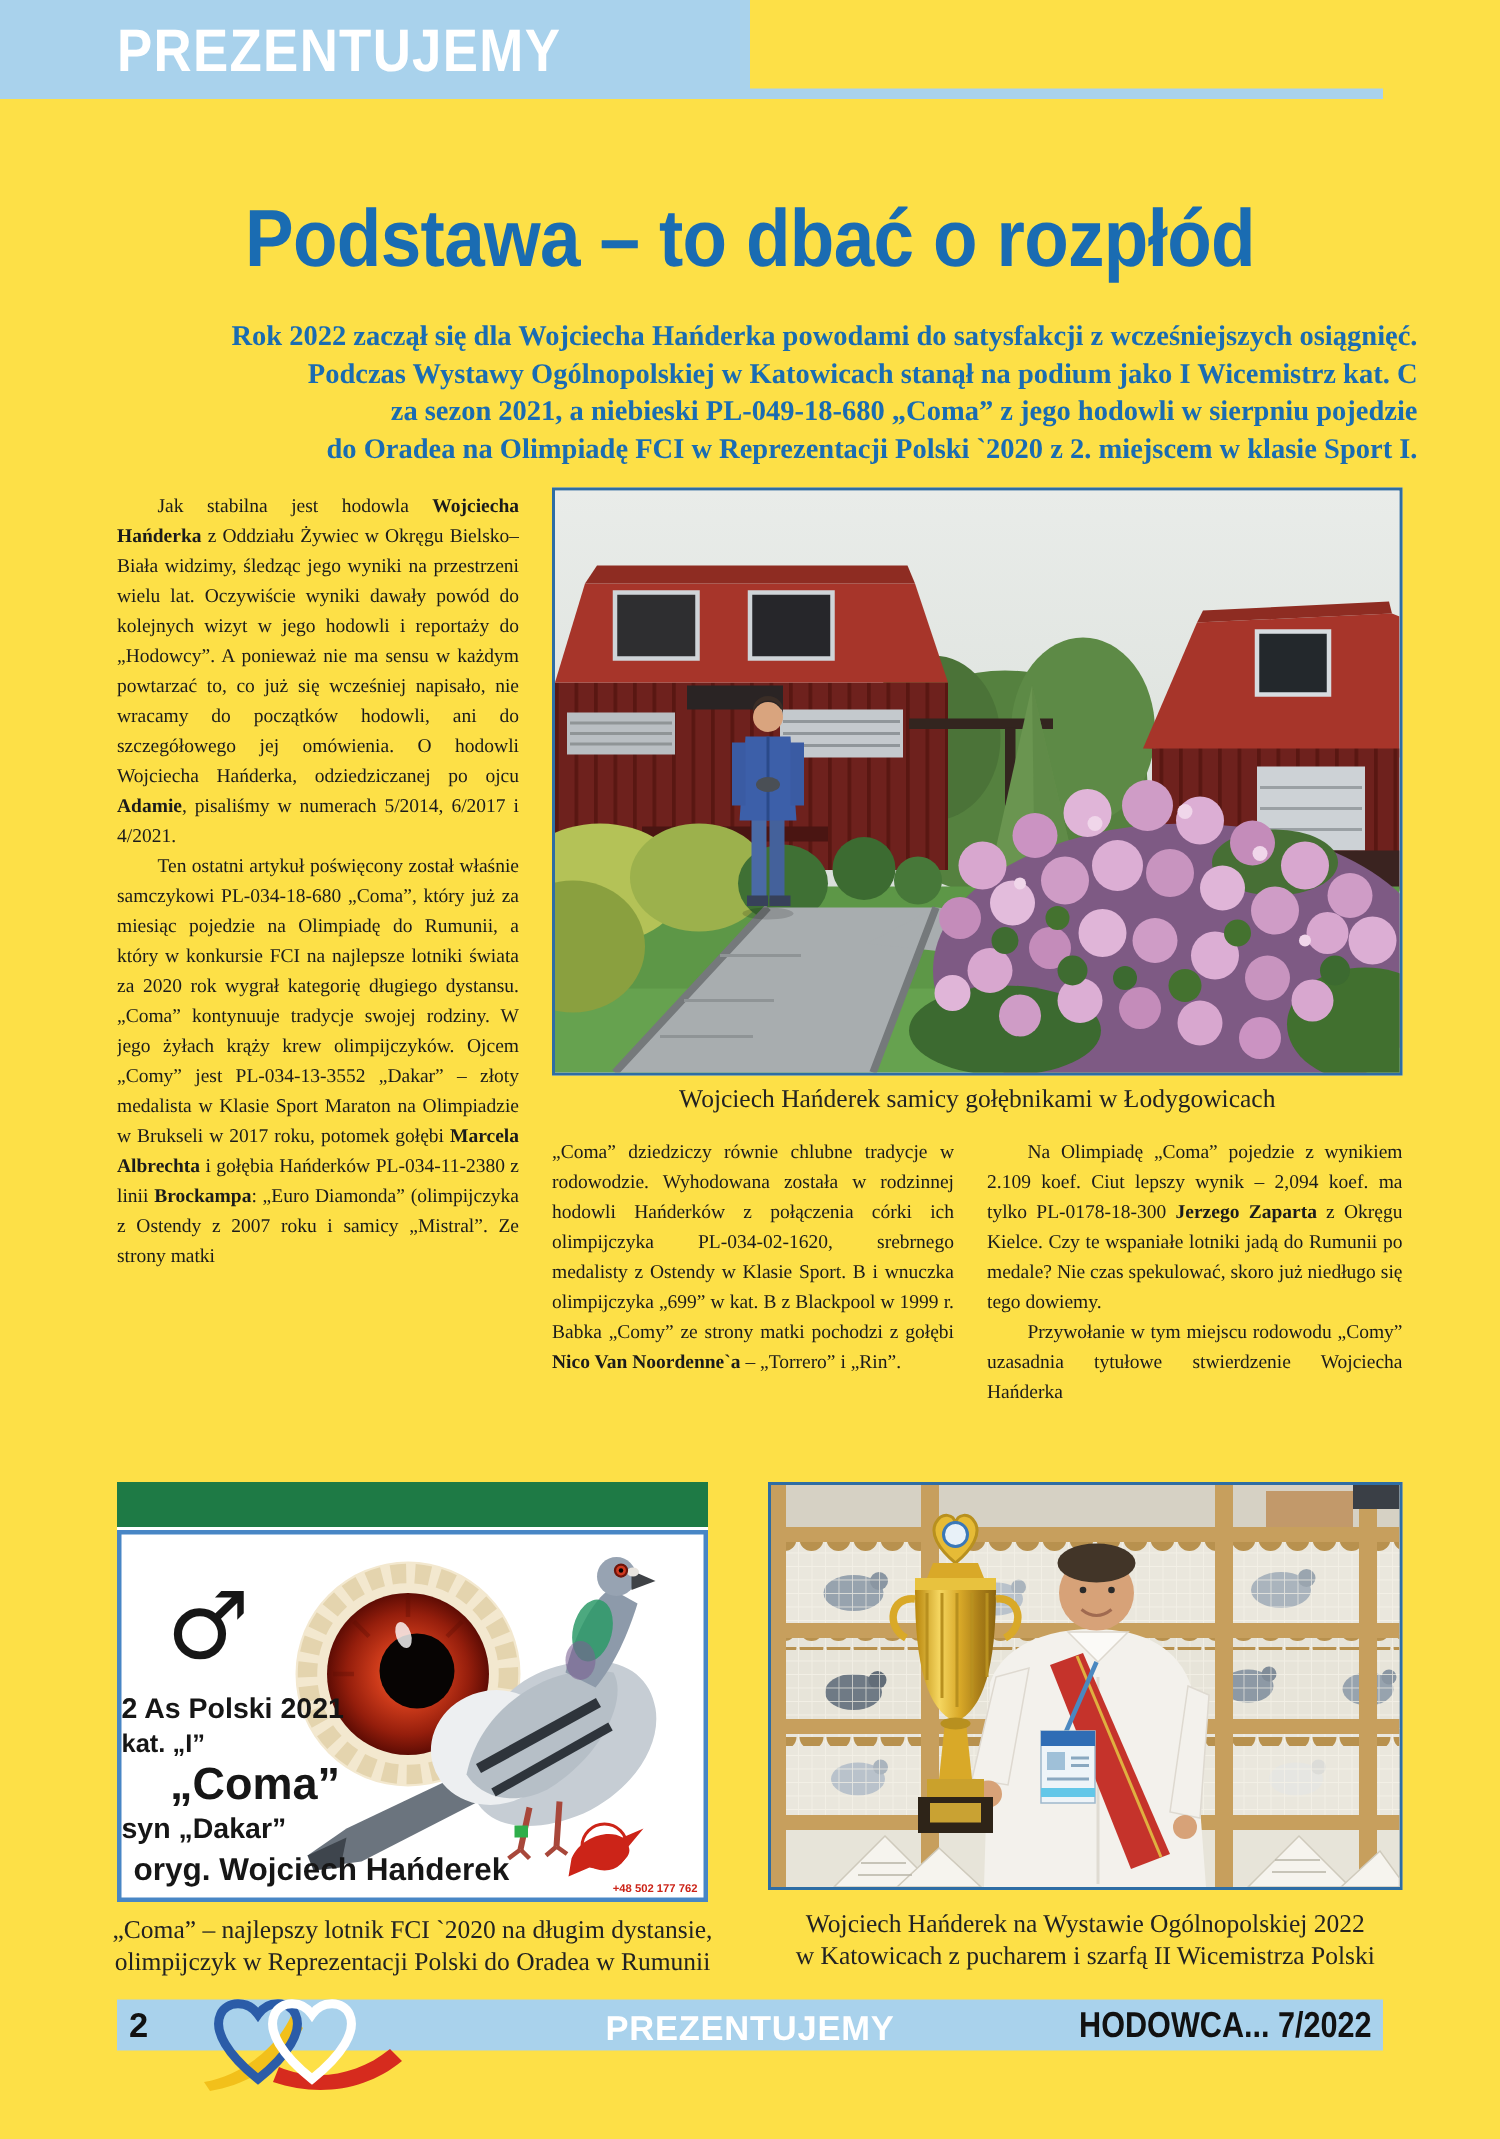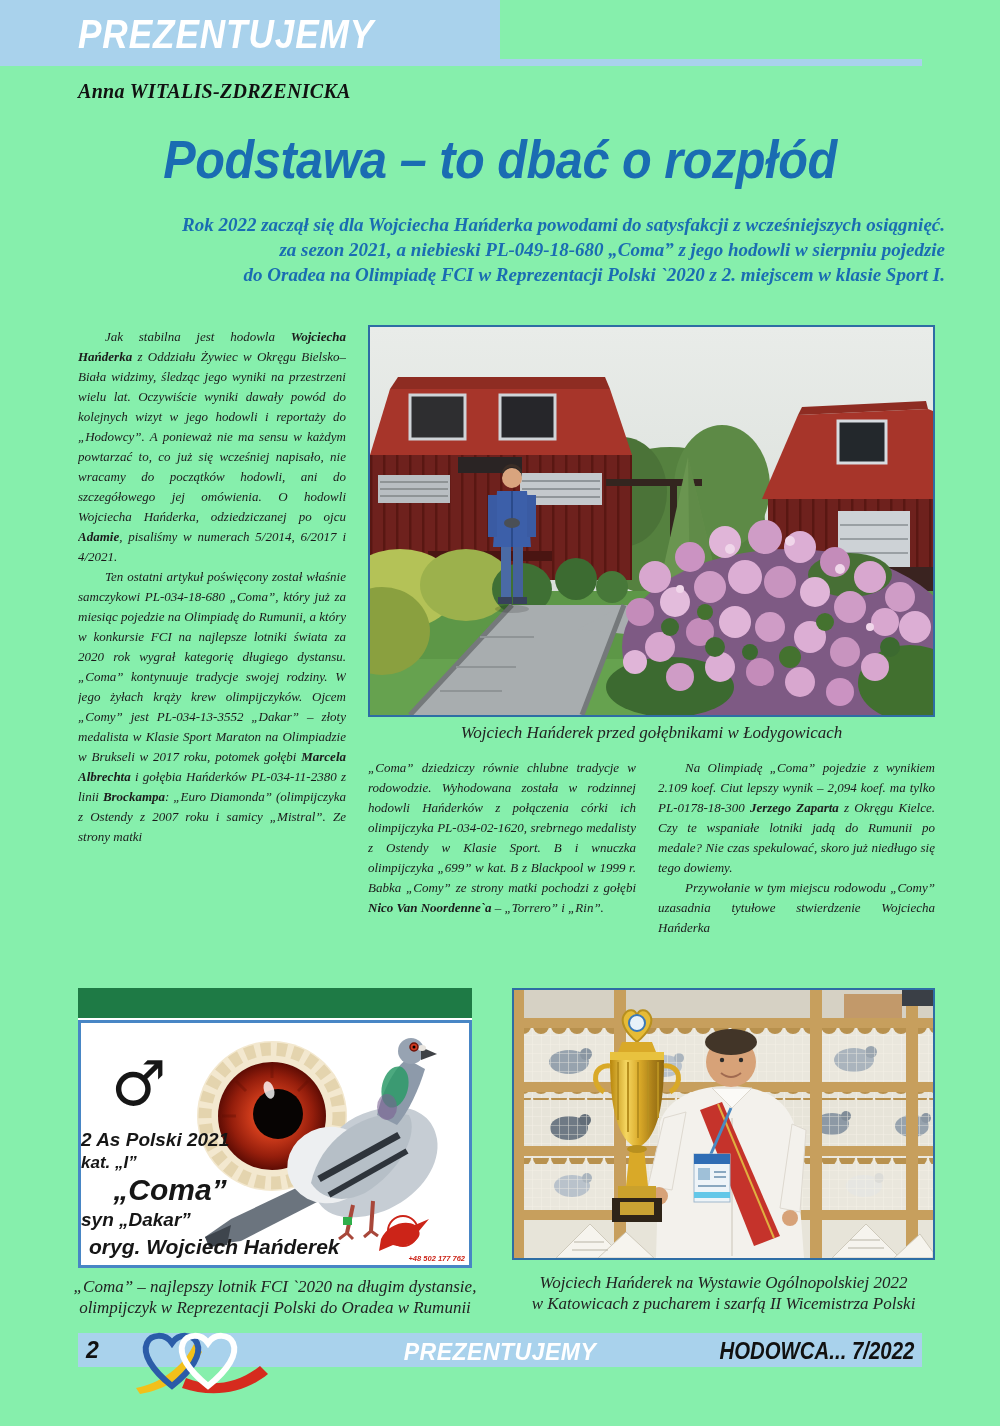--- a/index.html
+++ b/index.html
@@ -1,17 +1,17 @@
 <!DOCTYPE html>
 <html lang="pl"><head>
 <meta charset="utf-8">
 <style>
   html,body{margin:0;padding:0;background:#fff;}
-  .page{position:relative;width:1000px;height:1426px;background:#86efac;overflow:hidden;
-        font-family:"Liberation Serif",serif;color:#1b1b1b;font-style:italic;}
+  .page{position:relative;width:1000px;height:1426px;background:#fde047;overflow:hidden;
+        font-family:"Liberation Serif",serif;color:#1b1b1b;}
   .cond{display:inline-block;transform:scaleX(.88);transform-origin:left center;}
   
   .hdr-block{position:absolute;left:0;top:0;width:500px;height:66px;background:#a9d2ec;}
   .hdr-block span{position:absolute;left:78px;top:12px;font-family:"Liberation Sans",sans-serif;
         font-weight:700;font-size:40px;color:#ffffff;letter-spacing:1px;}
   .hdr-line{position:absolute;left:500px;top:59px;width:422px;height:7px;background:#a9d2ec;}
   .author{position:absolute;left:78px;top:80px;font-size:20px;font-weight:700;letter-spacing:.3px;color:#111;}
   .title{position:absolute;left:0;right:0;top:128px;text-align:center;color:#1a6cb2;
         font-family:"Liberation Sans",sans-serif;font-weight:700;font-size:54px;letter-spacing:-.5px;
         transform:scaleX(.9);}
@@ -62,26 +62,26 @@
 </style>
 </head>
 <body>
 
 <div class="page">
 
   <div class="hdr-block">
     <span class="cond">PREZENTUJEMY</span>
   </div>
   <div class="hdr-line"></div>
-  <div class="author">Anna WITALIS-ZDRZENICKA</div>
 
   <h1 class="title" style="margin:0;">Podstawa – to dbać o rozpłód</h1>
 
   <div class="lead">
     <div>Rok 2022 zaczął się dla Wojciecha Hańderka powodami do satysfakcji z wcześniejszych osiągnięć.</div>
+    <div>Podczas Wystawy Ogólnopolskiej w Katowicach stanął na podium jako I Wicemistrz kat. C</div>
     <div>za sezon 2021, a niebieski PL-049-18-680 „Coma” z jego hodowli w sierpniu pojedzie</div>
     <div>do Oradea  na Olimpiadę FCI w Reprezentacji Polski `2020 z 2. miejscem w klasie Sport I.</div>
   </div>
 
   <div class="col col-left">
     <p class="ind">Jak stabilna jest hodowla <b>Wojciecha Hańderka</b> z Oddziału Żywiec w Okręgu Bielsko–Biała widzimy, śledząc jego wyniki na przestrzeni wielu lat. Oczywiście wyniki dawały powód do kolejnych wizyt w jego hodowli i reportaży do „Hodowcy”. A ponieważ nie ma sensu w każdym powtarzać to, co już się wcześniej napisało, nie wracamy do początków hodowli, ani do szczegółowego jej omówienia. O hodowli Wojciecha Hańderka, odziedziczanej po ojcu <b>Adamie</b>,  pisaliśmy w numerach 5/2014, 6/2017 i 4/2021.</p>
     <p class="ind">Ten ostatni artykuł poświęcony został właśnie samczykowi PL-034-18-680 „Coma”, który już za miesiąc pojedzie na Olimpiadę do Rumunii, a który w konkursie FCI na najlepsze lotniki świata za 2020 rok wygrał kategorię długiego dystansu. „Coma” kontynuuje tradycje swojej rodziny. W jego żyłach krąży krew olimpijczyków. Ojcem „Comy” jest PL-034-13-3552 „Dakar” – złoty medalista w Klasie Sport Maraton na Olimpiadzie w Brukseli w 2017 roku, potomek gołębi <b>Marcela Albrechta</b> i gołębia Hańderków PL-034-11-2380 z linii <b>Brockampa</b>: „Euro Diamonda” (olimpijczyka z Ostendy z 2007 roku i samicy „Mistral”. Ze strony matki</p>
   </div>
 
   <div class="photo-main">
@@ -201,21 +201,21 @@
           <circle cx="380" cy="325" r="8" fill="#3c6a30"></circle>
         <circle cx="335" cy="285" r="8" fill="#44722f"></circle>
         <circle cx="360" cy="222" r="5" fill="#f0d6ea"></circle>
           <circle cx="420" cy="214" r="5" fill="#f0d6ea"></circle>
         <circle cx="470" cy="242" r="5" fill="#f0d6ea"></circle>
           <circle cx="310" cy="262" r="4" fill="#f0d6ea"></circle>
         <circle cx="500" cy="300" r="4" fill="#f0d6ea"></circle>
       </g>
     </svg>
   </div>
-  <div class="cap cap-main">Wojciech Hańderek przed gołębnikami w Łodygowicach</div>
+  <div class="cap cap-main">Wojciech Hańderek samicy gołębnikami w Łodygowicach</div>
 
   <div class="col col-mid">
     <p>„Coma” dziedziczy równie chlubne tradycje w rodowodzie. Wyhodowana została w rodzinnej hodowli Hańderków z połączenia córki ich olimpijczyka PL-034-02-1620, srebrnego medalisty z Ostendy w Klasie Sport. B i wnuczka olimpijczyka „699” w kat. B z Blackpool w 1999 r. Babka „Comy” ze strony matki pochodzi z gołębi <b>Nico Van Noordenne`a</b> – „Torrero” i „Rin”.</p>
   </div>
   <div class="col col-right">
     <p class="ind">Na Olimpiadę „Coma” pojedzie z wynikiem 2.109 koef. Ciut lepszy wynik – 2,094 koef. ma tylko PL-0178-18-300 <b>Jerzego Zaparta</b> z Okręgu Kielce. Czy te wspaniałe lotniki jadą do Rumunii po medale? Nie czas spekulować, skoro już niedługo się tego dowiemy.</p>
     <p class="ind">Przywołanie w tym miejscu rodowodu „Comy” uzasadnia tytułowe stwierdzenie Wojciecha Hańderka</p>
   </div>
 
   <div class="card">

